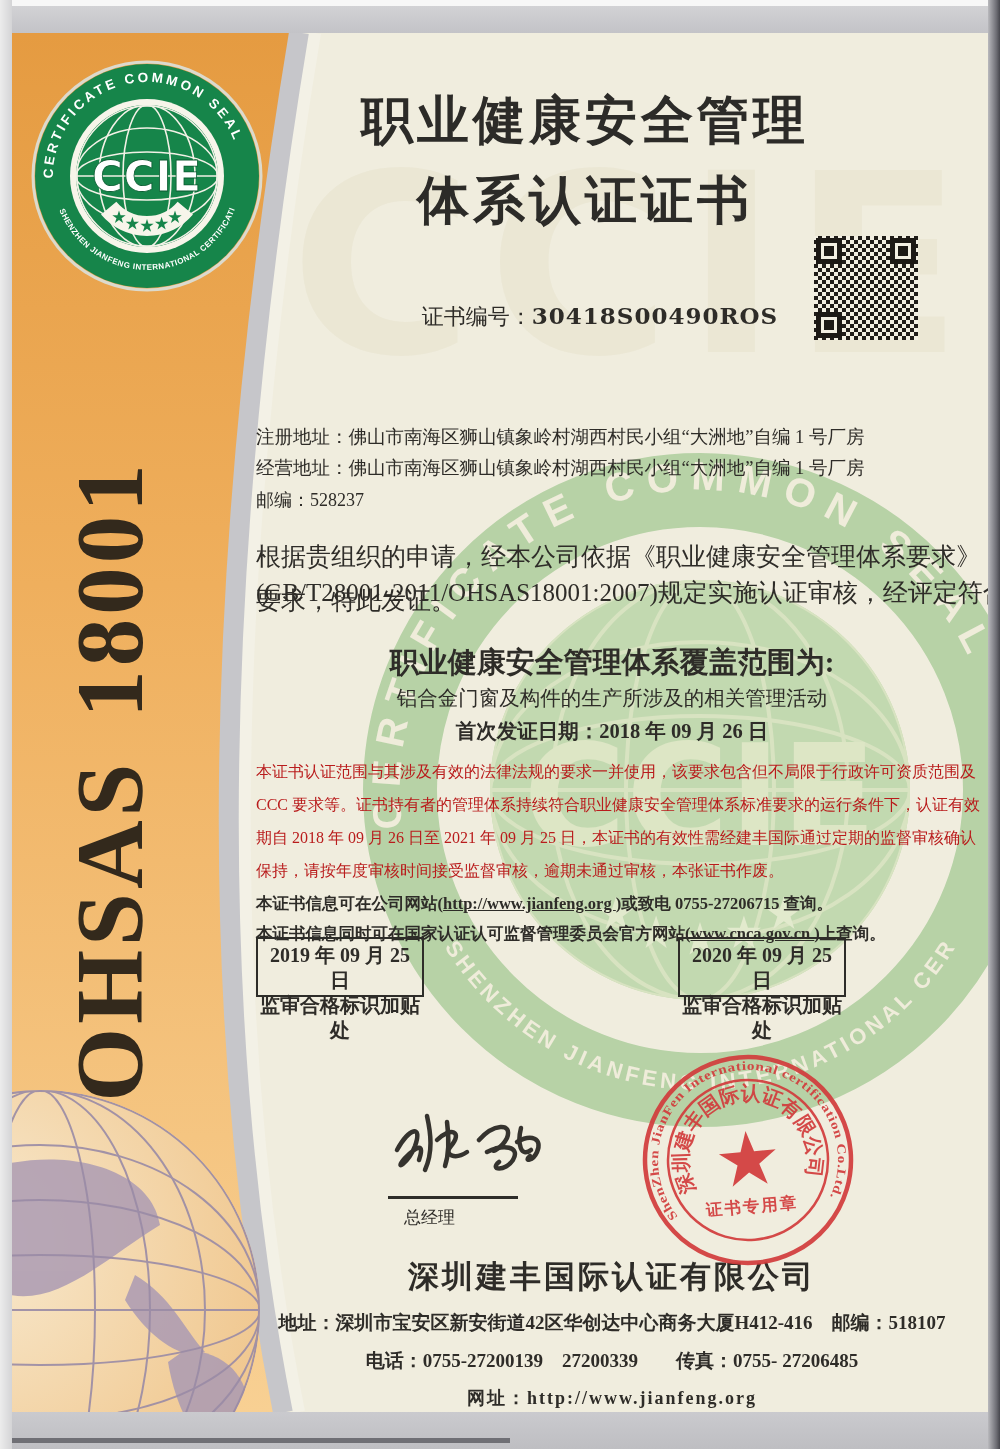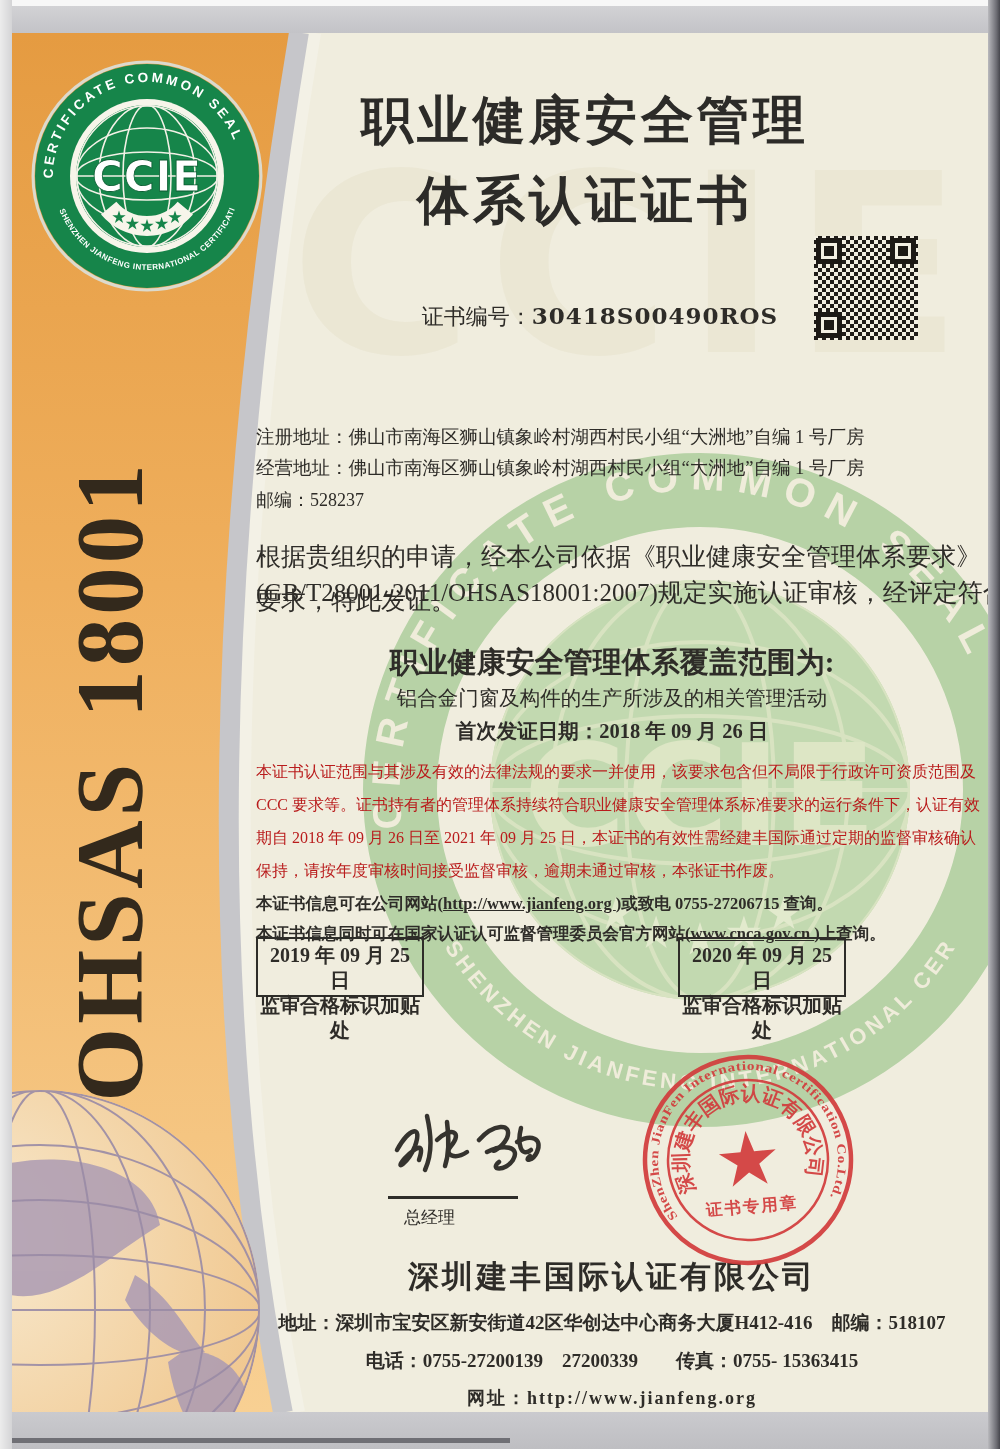--- a/index.html
+++ b/index.html
@@ -274,21 +274,21 @@
       <text font-size="20" font-weight="bold" fill="#d23c3c" textLength="236" lengthAdjust="spacingAndGlyphs">
         <textPath href="#sc">深圳建丰国际认证有限公司</textPath>
       </text>
       <polygon fill="#d23c3c" points="748,1131 754.8,1151.7 776.5,1151.7 758.9,1164.6 765.6,1185.3 748,1172.5 730.4,1185.3 737.1,1164.6 719.5,1151.7 741.2,1151.7"></polygon>
       <text x="748" y="1212" text-anchor="middle" font-size="16.5" font-weight="bold" fill="#d23c3c" letter-spacing="2">证书专用章</text>
     </g>
   </svg>
 
   <div class="abs c issuer center">深圳建丰国际认证有限公司</div>
   <div class="abs c faddr center">地址：深圳市宝安区新安街道42区华创达中心商务大厦H412-416　邮编：518107</div>
-  <div class="abs c ftel center">电话：0755-27200139　27200339　　传真：0755- 15363415</div>
+  <div class="abs c ftel center">电话：0755-27200139　27200339　　传真：0755- 27206485</div>
   <div class="abs c fweb center">网址：http://www.jianfeng.org</div>
 
   <div class="abs edge edge-topwhite"></div>
   <div class="abs edge edge-top"></div>
   <div class="abs edge edge-bottom"></div>
   <div class="abs edge edge-bottomline"></div>
   <div class="abs edge edge-left"></div>
   <div class="abs edge edge-right"></div>
 </div>
 

